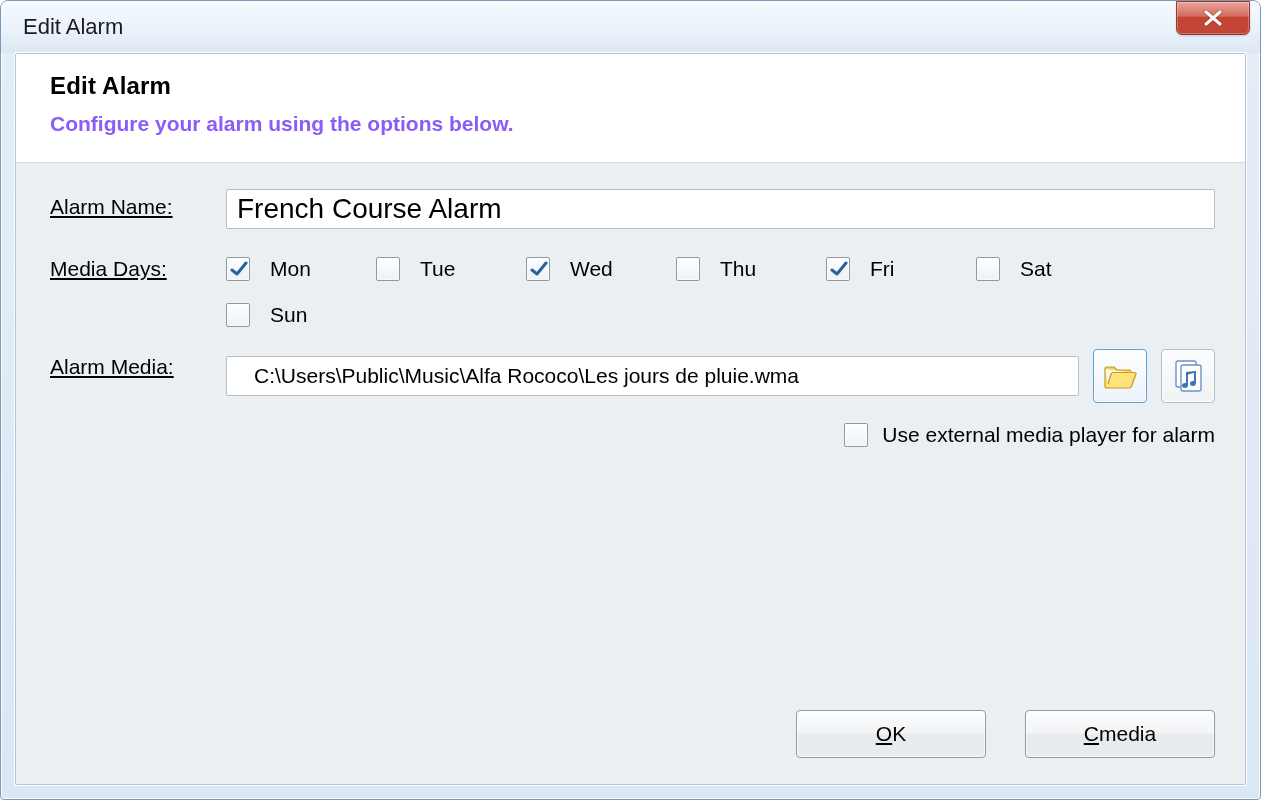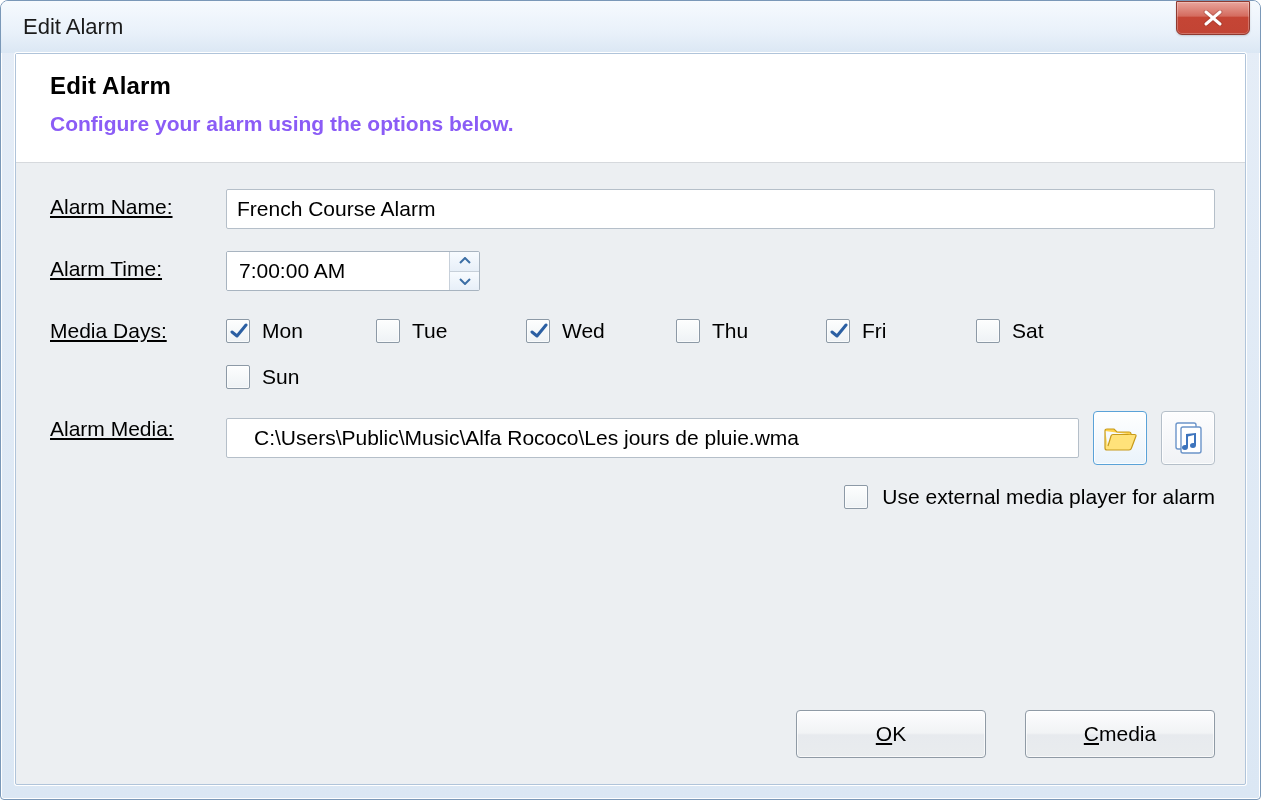--- a/index.html
+++ b/index.html
@@ -87,21 +87,21 @@
     text-decoration: underline;
   }
   .row > .ctl {
     flex: 1;
   }
   .text-input {
     width: 100%;
     height: 40px;
     padding: 4px 10px;
     font-family: inherit;
-    font-size: 21px;
+    font-size: 28px;
     border: 1px solid #b5bfc9;
     border-radius: 2px;
     background: #fff;
     outline: none;
   }
   .time-wrap {
     display: inline-flex;
     align-items: stretch;
     border: 1px solid #a8b4c0;
     border-radius: 2px;
@@ -138,21 +138,21 @@
     display: flex;
     flex-wrap: wrap;
     row-gap: 22px;
     column-gap: 20px;
     padding-top: 6px;
   }
   .day-item {
     display: flex;
     align-items: center;
     width: 130px;
-    gap: 12px;
+    gap: 20px;
     font-size: 21px;
   }
   .cb {
     position: relative;
     width: 24px; height: 24px;
     border: 1px solid #8c99a6;
     border-radius: 2px;
     background: linear-gradient(to bottom, #fdfefe, #eef2f5);
     box-shadow: inset 0 0 0 1px rgba(255,255,255,0.6);
     flex-shrink: 0;
@@ -265,40 +265,20 @@
 
     <div class="form-area">
 
       <div class="row">
         <div class="lbl">Alarm Name:</div>
         <div class="ctl">
           <input class="text-input" type="text" value="French Course Alarm" style="">
         </div>
       </div>
 
-      <div class="row">
-        <div class="lbl">Alarm Time:</div>
-        <div class="ctl">
-          <span class="time-wrap">
-            <input class="time-input" type="text" value="7:00:00 AM" style="">
-            <span class="spinner">
-              <button class="spin-btn">
-                <svg width="12" height="8" viewBox="0 0 12 8">
-                    <path d="M1 6 L6 1 L11 6" fill="none" stroke="#3b6ea5" stroke-width="2"></path>
-                  </svg>
-              </button>
-              <button class="spin-btn">
-                <svg width="12" height="8" viewBox="0 0 12 8">
-                    <path d="M1 2 L6 7 L11 2" fill="none" stroke="#3b6ea5" stroke-width="2"></path>
-                  </svg>
-              </button>
-            </span>
-          </span>
-        </div>
-      </div>
 
       <div class="row">
         <div class="lbl">Media Days:</div>
         <div class="ctl">
           <div class="days-grid" id="days-grid">
               <label class="day-item">
                 <span class="cb checked">
                   <svg class="tick" viewBox="0 0 18 18">
                     <path d="M2 10 L7 14 L16 3" fill="none" stroke="#2b5fa3" stroke-width="3" stroke-linecap="round" stroke-linejoin="round"></path>
                   </svg>

